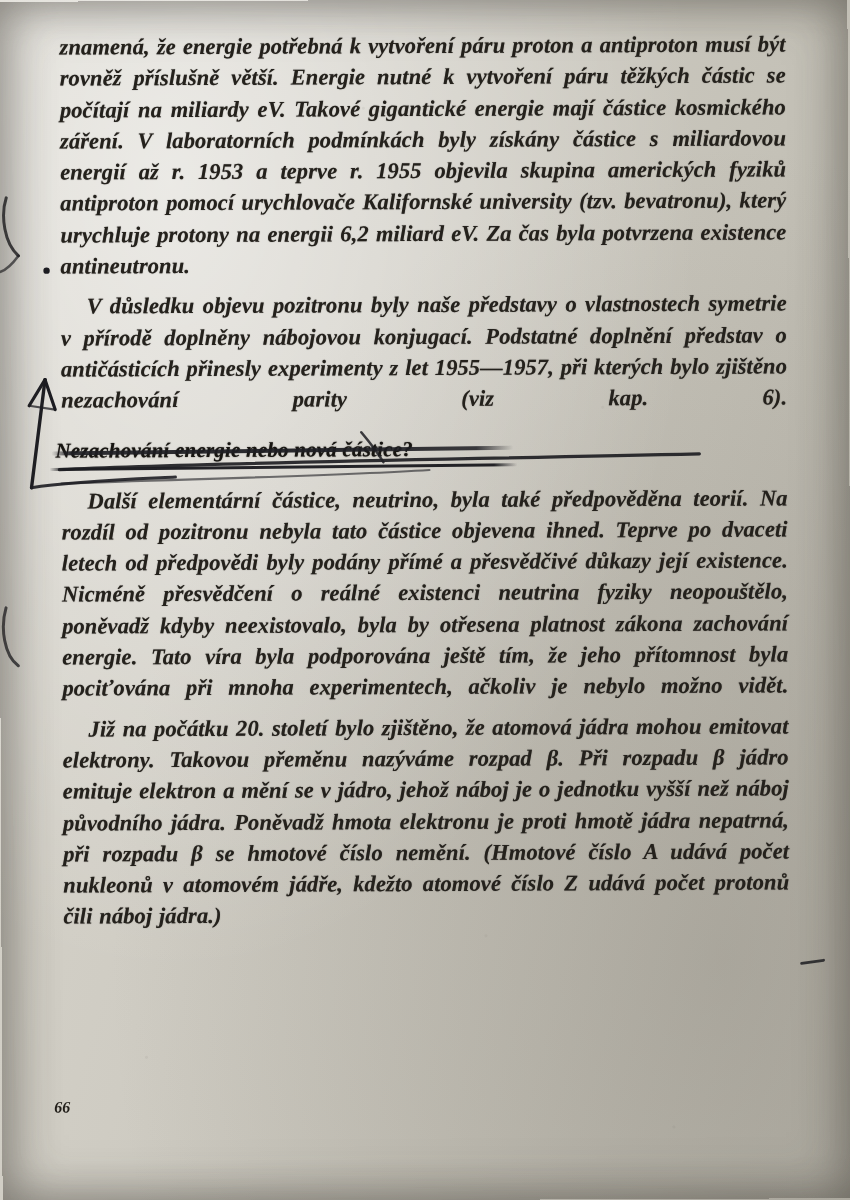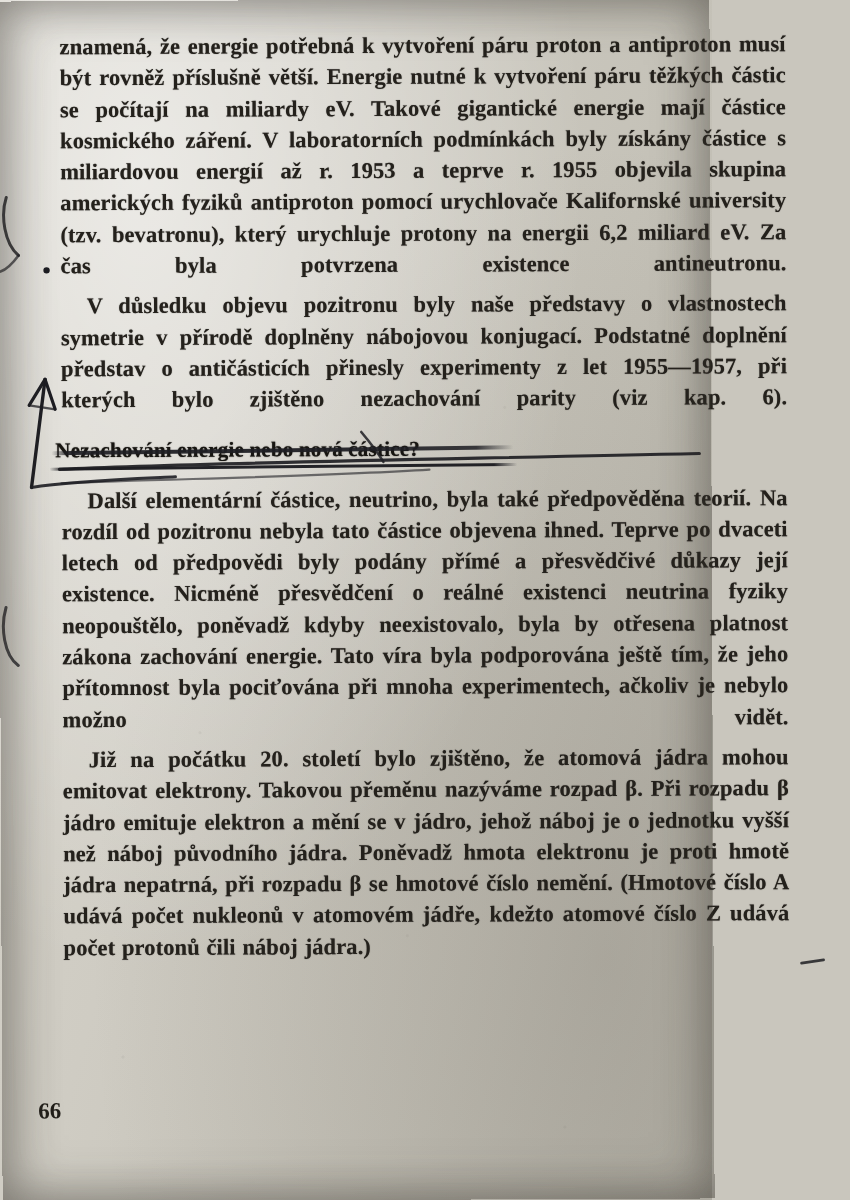--- a/index.html
+++ b/index.html
@@ -8,27 +8,28 @@
   }
   body {
     width: 850px;
     height: 1200px;
     background: #c9c6bd;
     font-family: "Liberation Serif", serif;
     overflow: hidden;
   }
   #page {
     position: relative;
-    width: 712px;
+    width: 850px;
     height: 1200px;
     background:
       radial-gradient(ellipse at 20% 15%, rgba(255,255,255,0.55) 0%, rgba(255,255,255,0) 55%),
       radial-gradient(ellipse at 85% 80%, rgba(120,115,105,0.30) 0%, rgba(255,255,255,0) 60%),
       linear-gradient(105deg, #d8d5cc 0%, #cfccc3 35%, #c4c1b7 70%, #b8b5ab 100%);
     filter: none;
+    font-style: italic;
   }
   
   #grain {
     position: absolute;
     inset: 0;
     pointer-events: none;
     background-image:
       radial-gradient(circle at 12% 22%, rgba(90,85,78,0.10) 0 1px, transparent 2px),
       radial-gradient(circle at 43% 9%, rgba(90,85,78,0.09) 0 1px, transparent 2px),
       radial-gradient(circle at 71% 34%, rgba(90,85,78,0.08) 0 1px, transparent 2px),
@@ -115,23 +116,23 @@
   }
 
   
   #ink {
     position: absolute;
     inset: 0;
     pointer-events: none;
   }
   #pagenum {
     position: absolute;
-    left: 36px;
+    left: 52px;
     top: 1097px;
-    font-size: 23px;
+    font-size: 16px;
     font-weight: 700;
     color: #221f1a;
     font-family: "Liberation Serif", serif;
   }
   
   #skew {
     position: absolute;
     inset: 0;
     transform: rotate(-0.25deg);
     transform-origin: 50% 50%;

